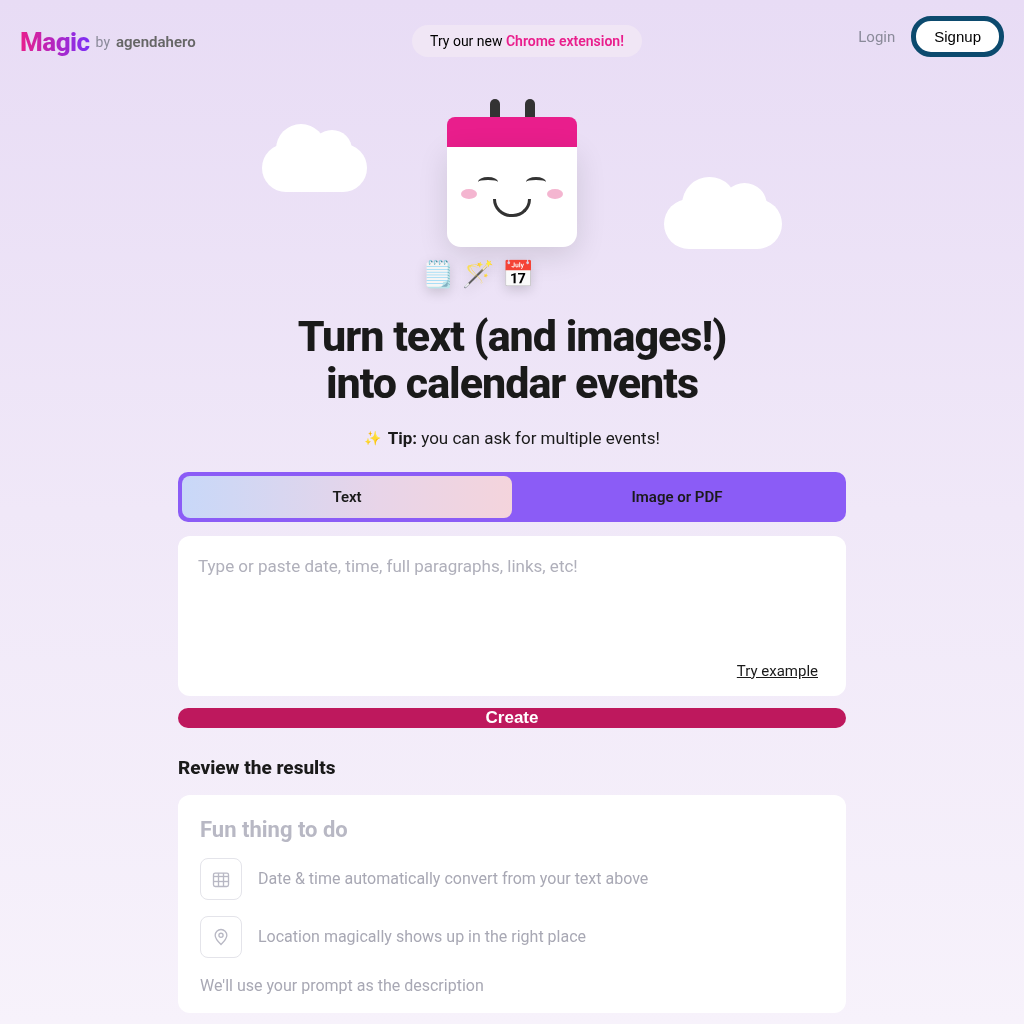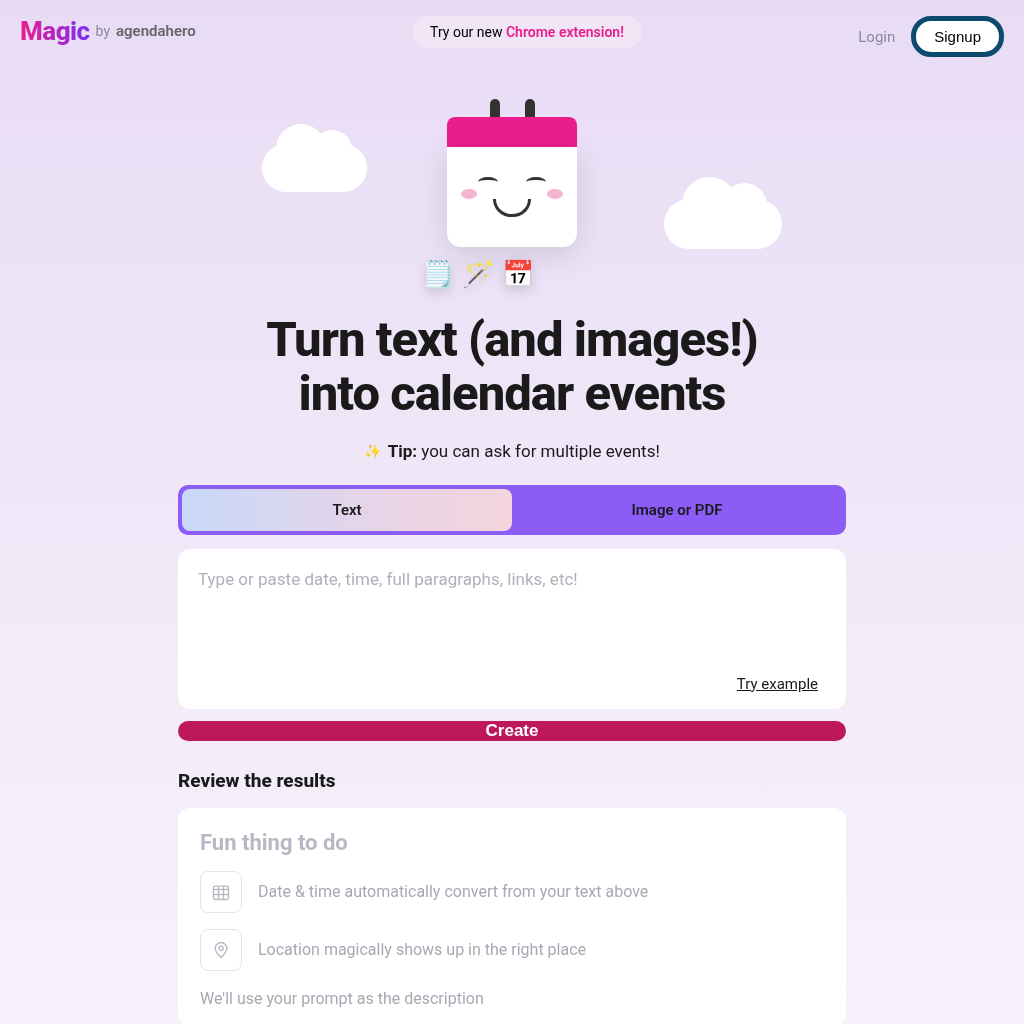--- a/index.html
+++ b/index.html
@@ -5,21 +5,21 @@
 * { margin: 0; padding: 0; box-sizing: border-box; }
 body {
   font-family: -apple-system, BlinkMacSystemFont, "Segoe UI", Roboto, Helvetica, Arial, sans-serif;
   background: linear-gradient(180deg, #e8dcf5 0%, #f0e8f8 50%, #f7f2fb 100%);
   width: 1024px;
   min-height: 1024px;
   overflow: hidden;
 }
 .header {
   display: flex;
-  align-items: flex-start;
+  align-items: flex-end;
   justify-content: space-between;
   padding: 16px 20px;
 }
 .logo-group { display: flex; align-items: center; gap: 6px; }
 .logo-magic {
   font-size: 26px;
   font-weight: 800;
   letter-spacing: -0.5px;
   background: linear-gradient(90deg, #e91e8c 0%, #7b2ff7 100%);
   -webkit-background-clip: text;
@@ -74,21 +74,21 @@
 .cal-eyes { display: flex; gap: 28px; margin-bottom: 8px; }
 .eye { width: 20px; height: 10px; border-top: 3px solid #333; border-radius: 50% 50% 0 0; }
 .cal-mouth { width: 38px; height: 18px; border: 3px solid #333; border-top: none; border-radius: 0 0 20px 20px; }
 .cal-blush { display: flex; gap: 70px; margin-top: -6px; }
 .blush { width: 16px; height: 10px; background: #f4b5d0; border-radius: 50%; }
 .tiny-items {
   position: absolute; bottom: -42px; left: -25px; display: flex; gap: 8px; align-items: flex-end;
 }
 .tiny { font-size: 26px; filter: drop-shadow(0 4px 6px rgba(0,0,0,0.15)); }
 .headline {
-  font-size: 49px; font-weight: 800; color: #1a1a1a; line-height: 1.1;
+  font-size: 43px; font-weight: 800; color: #1a1a1a; line-height: 1.1;
   margin-top: 24px; letter-spacing: -1px;
 }
 .tip {
   margin-top: 20px; font-size: 17px; color: #1a1a1a;
   display: flex; justify-content: center; gap: 6px; align-items: center;
 }
 .tip-emoji { font-size: 14px; }
 .tip strong { font-weight: 700; }
 .main-col { width: 668px; margin: 24px auto 0; }
 .tab-row {

